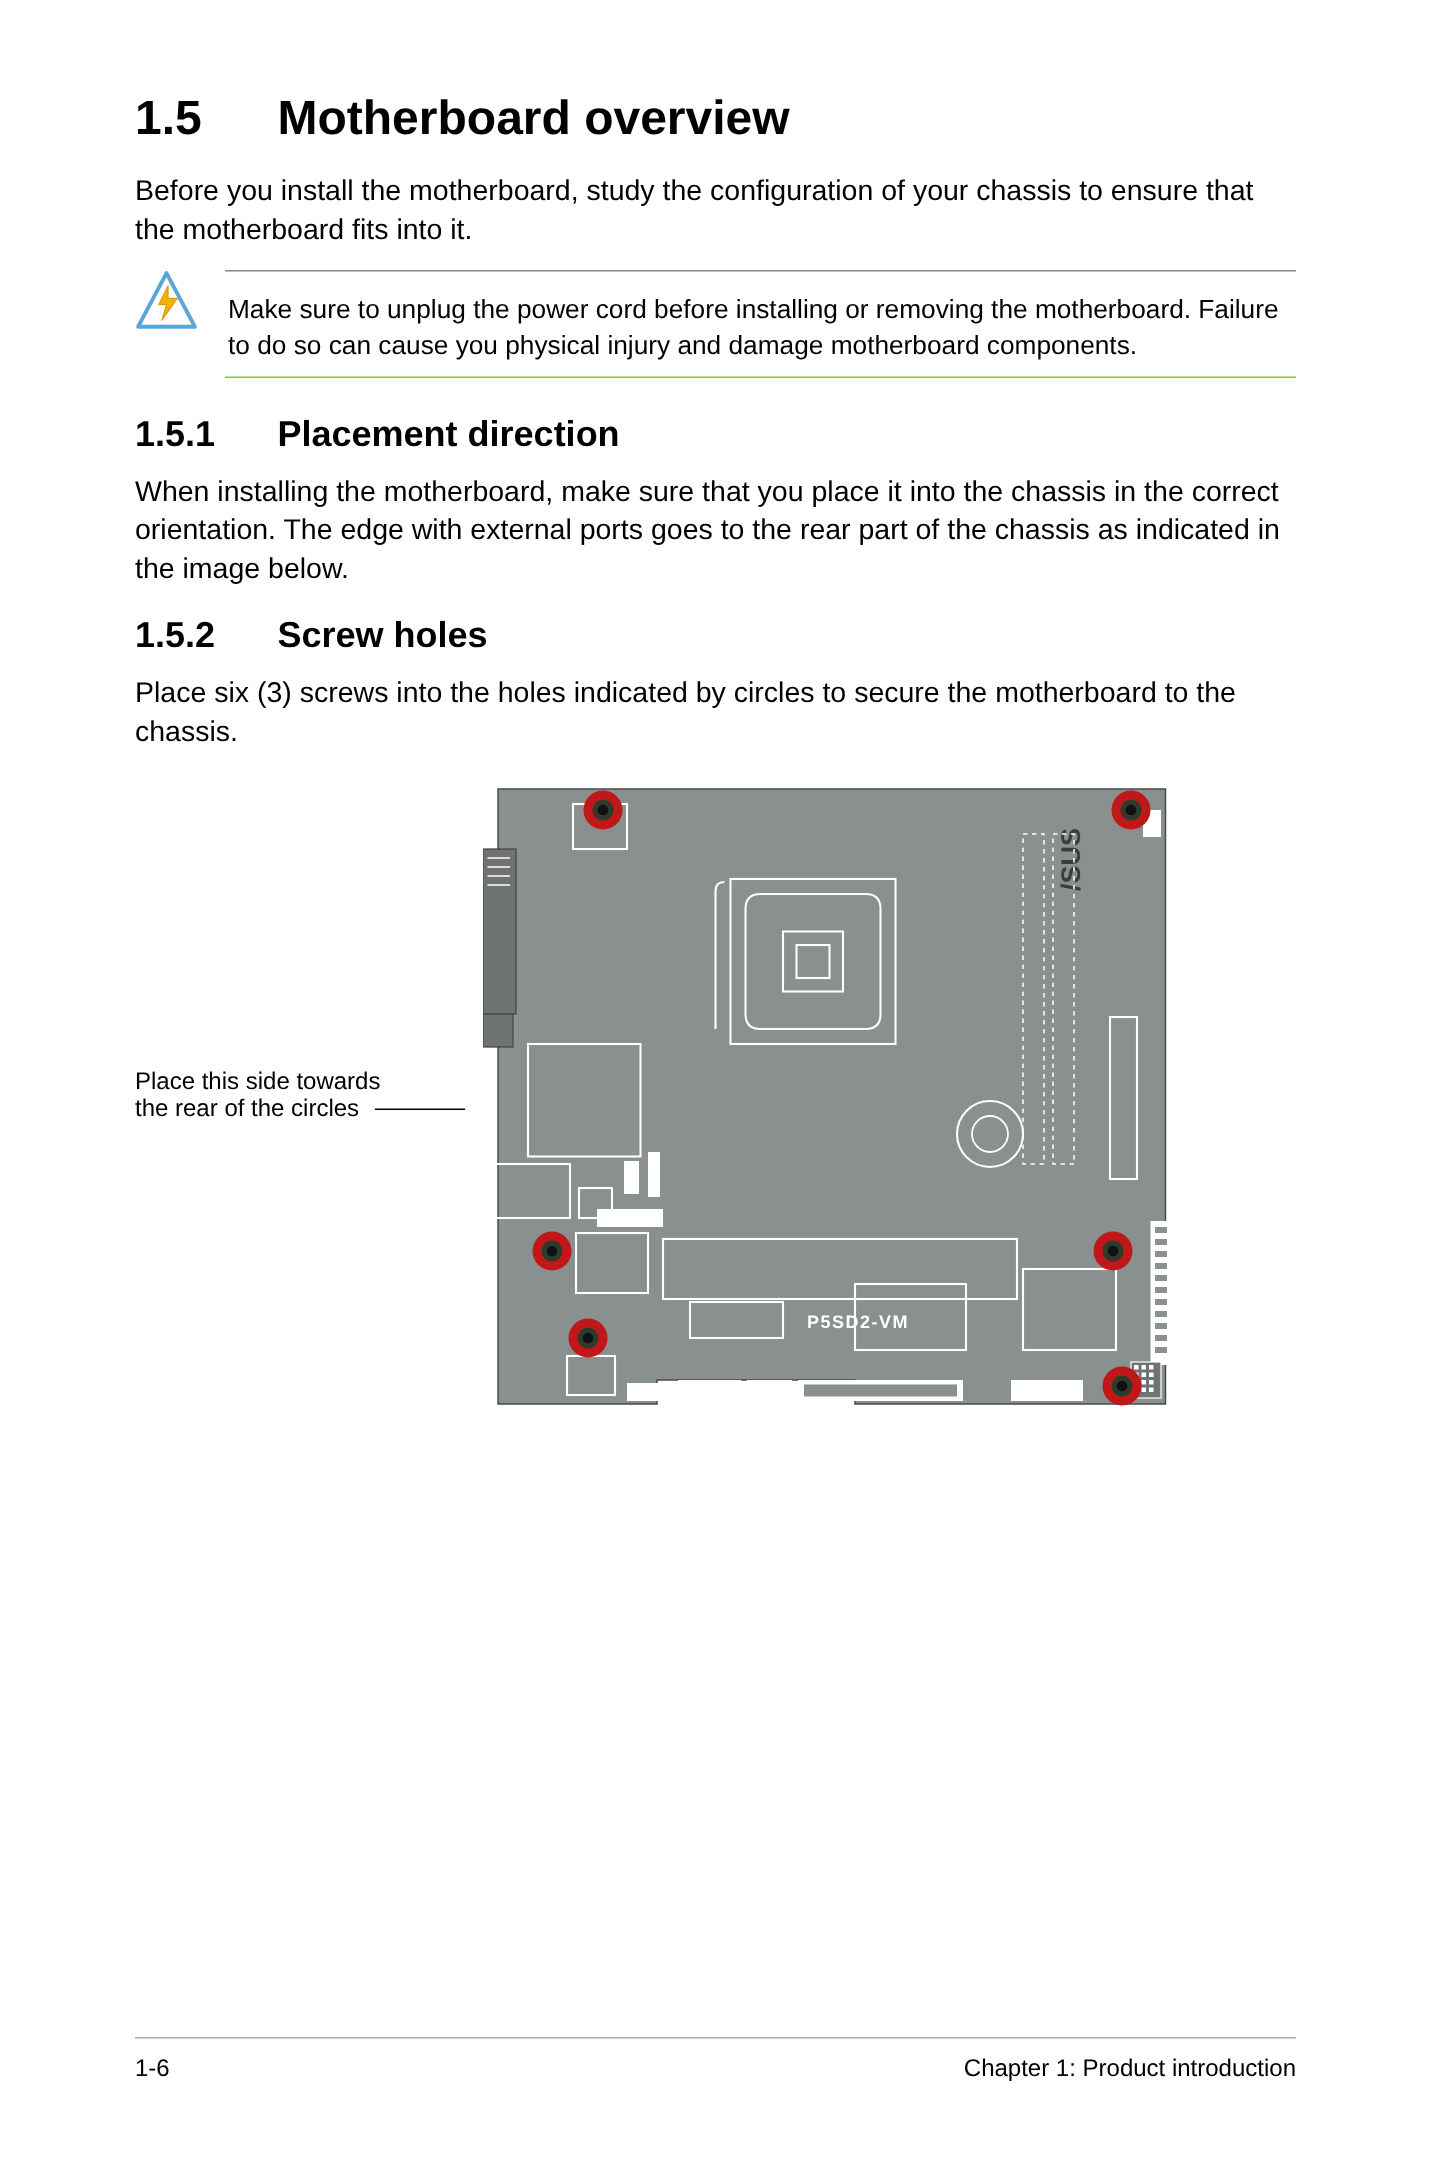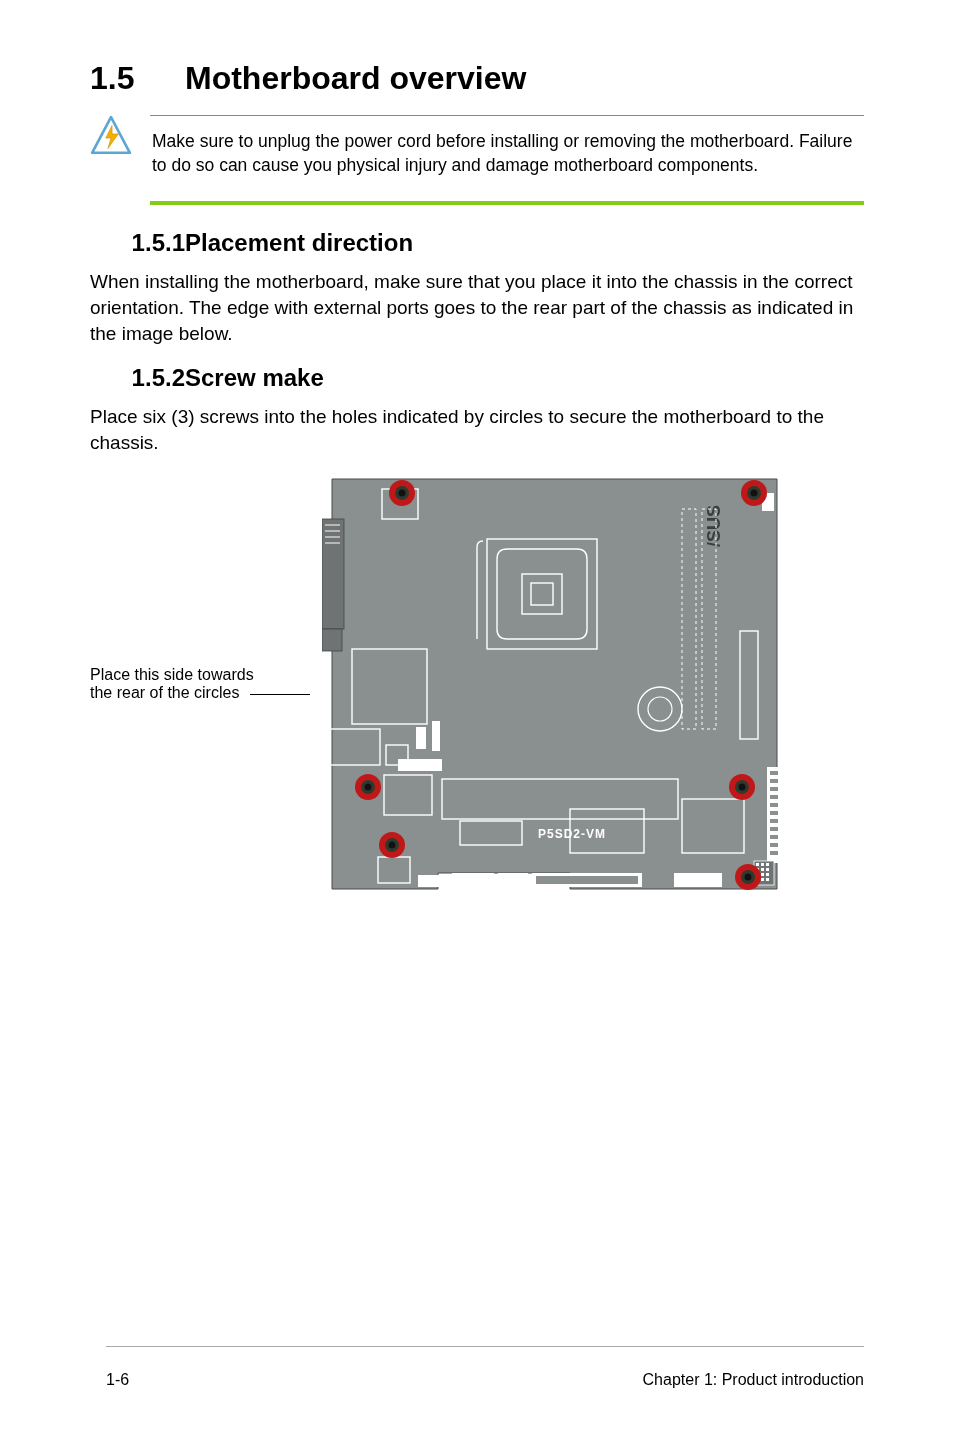--- a/index.html
+++ b/index.html
@@ -6,63 +6,64 @@
   html, body { width: 954px; height: 1438px; background: #fff; font-family: Arial, Helvetica, sans-serif; color: #000; }
   .page { position: relative; width: 954px; height: 1437px; padding: 60px 90px 40px 90px; }
 
   h1.sec-title { font-size: 32px; font-weight: bold; margin-bottom: 18px; }
   h1.sec-title .num { display: inline-block; width: 95px; }
 
   p.body { font-size: 19px; line-height: 1.35; margin-bottom: 14px; }
 
   .callout-row { display: flex; align-items: flex-start; margin-top: 6px; margin-bottom: 24px; }
   .callout-icon { width: 42px; flex: 0 0 42px; margin-right: 18px; }
-  .callout-text-wrap { flex: 1; border-top: 1px solid #888; border-bottom: 4px solid #84cc16; padding: 14px 2px 24px 2px; }
+  .callout-text-wrap { flex: 1; border-top: 1px solid #888; border-bottom: 1px solid #84cc16; padding: 14px 2px 8px 2px; }
   .callout-text { font-size: 17.5px; line-height: 1.35; }
 
   h2.sub-title { font-size: 24px; font-weight: bold; margin-top: 18px; margin-bottom: 12px; }
-  h2.sub-title .subnum { display: inline-block; width: 95px; text-align: right; }
+  h2.sub-title .subnum { display: inline-block; width: 95px; }
 
   .diagram-area { display: flex; align-items: center; margin-top: 10px; }
   .side-label { width: 220px; font-family: "Trebuchet MS", Arial, sans-serif; font-size: 16px; text-align: left; position: relative; margin-right: 12px; }
   .side-line { height: 1px; background: #000; width: 60px; display: inline-block; vertical-align: middle; margin-left: 6px; }
 
   .board-svg { display: block; }
 
-  .footer { position: absolute; bottom: 48px; left: 106px; right: 90px; border-top: 1px solid #aaa; padding-top: 24px; display: flex; justify-content: space-between; font-size: 16px; }
+  .footer { position: absolute; bottom: 48px; left: 90px; right: 90px; border-top: 1px solid #aaa; padding-top: 12px; display: flex; justify-content: space-between; font-size: 16px; }
 </style>
 </head>
 <body>
 
 <div class="page">
 
   <h1 class="sec-title">
     <span class="num">1.5</span><span>Motherboard overview</span>
   </h1>
 
+  <p class="body">Before you install the motherboard, study the configuration of your chassis to ensure that the motherboard fits into it.</p>
 
   <div class="callout-row">
     <div class="callout-icon">
       <svg viewBox="0 0 40 40" width="42" height="42">
         <polygon points="20,2 38,36 2,36" fill="none" stroke="#5aa7d6" stroke-width="2.5" stroke-linejoin="round"></polygon>
         <polygon points="21,10 15,22 20,22 17,32 27,18 21,18" fill="#f4b000" stroke="#d49000" stroke-width="0.6"></polygon>
       </svg>
     </div>
     <div class="callout-text-wrap">
       <div class="callout-text">Make sure to unplug the power cord before installing or removing the motherboard. Failure to do so can cause you physical injury and damage motherboard components.</div>
     </div>
   </div>
 
   <h2 class="sub-title">
     <span class="subnum">1.5.1</span><span>Placement direction</span>
   </h2>
   <p class="body">When installing the motherboard, make sure that you place it into the chassis in the correct orientation. The edge with external ports goes to the rear part of the chassis as indicated in the image below.</p>
 
   <h2 class="sub-title">
-    <span class="subnum">1.5.2</span><span>Screw make</span>
+    <span class="subnum">1.5.2</span><span>Screw holes</span>
   </h2>
   <p class="body">Place six (3) screws into the holes indicated by circles to secure the motherboard to the chassis.</p>
 
 
   <div class="diagram-area">
     <div class="side-label">
       <div>
         <span>Place this side towards</span><br>
         <span>the rear of the circles</span>
         <span class="side-line"></span>

